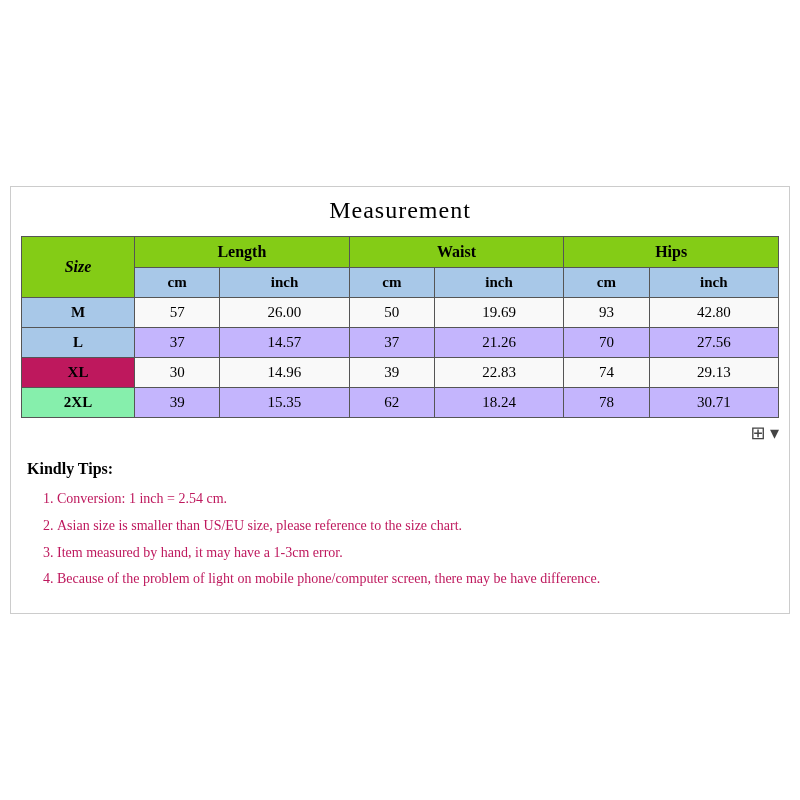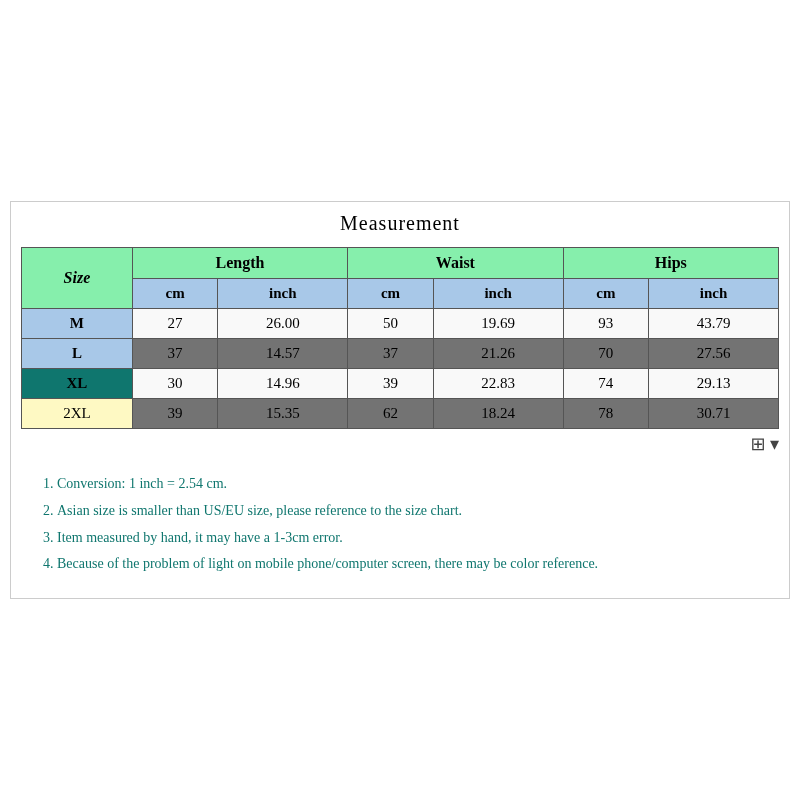--- a/index.html
+++ b/index.html
@@ -17,61 +17,61 @@
 
     .container {
       width: 780px;
       background: #fff;
       border: 1px solid #ccc;
       padding: 10px 10px 20px 10px;
     }
 
     .page-title {
       text-align: center;
-      font-size: 20px;
+      font-size: 24px;
       font-weight: normal;
       margin-bottom: 12px;
       letter-spacing: 1px;
     }
 
     .measurement-table {
       width: 100%;
       border-collapse: collapse;
       border: 1px solid #555;
     }
 
     .measurement-table th,
     .measurement-table td {
       border: 1px solid #555;
       text-align: center;
       padding: 6px 4px;
     }
 
     .header-row-top th {
-      background-color: #86efac;
+      background-color: #84cc16;
       font-size: 16px;
       font-weight: bold;
     }
 
     .header-row-sub th {
       background-color: #a8c8e8;
       font-size: 15px;
       font-weight: bold;
       text-align: center;
     }
 
     .size-header {
       background-color: #a8c8e8;
       font-size: 16px;
       font-weight: bold;
       font-style: italic;
     }
 
     .data-row td {
-      background-color: #737373;
+      background-color: #c4b5fd;
       font-size: 15px;
     }
 
     .data-row:nth-child(odd) td {
       background-color: #f9f9f9;
     }
 
     .tips-section {
       margin-top: 16px;
       padding: 0 6px;
@@ -84,21 +84,21 @@
     }
 
     .tips-list {
       list-style: decimal;
       padding-left: 30px;
       font-size: 14px;
       line-height: 1.9;
     }
 
     .tips-list li {
-      color: #0f766e;
+      color: #be185d;
     }
 
     .icon-area {
       text-align: right;
       font-size: 18px;
       margin-top: 4px;
       margin-bottom: 2px;
       color: #444;
     }
   </style>
@@ -122,63 +122,64 @@
         <th>inch</th>
         <th>cm</th>
         <th>inch</th>
         <th>cm</th>
         <th>inch</th>
       </tr>
     </thead>
     <tbody id="table-body">
     <tr class="data-row">
       <td style="font-weight:bold;background-color:#a8c8e8;">M</td>
-      <td>27</td>
+      <td>57</td>
       <td>26.00</td>
       <td>50</td>
       <td>19.69</td>
       <td>93</td>
-      <td>43.79</td>
+      <td>42.80</td>
     </tr>
         <tr class="data-row">
       <td style="font-weight:bold;background-color:#a8c8e8;">L</td>
       <td>37</td>
       <td>14.57</td>
       <td>37</td>
       <td>21.26</td>
       <td>70</td>
       <td>27.56</td>
     </tr>
         <tr class="data-row">
-      <td style="font-weight:bold;background-color:#0f766e;">XL</td>
+      <td style="font-weight:bold;background-color:#be185d;">XL</td>
       <td>30</td>
       <td>14.96</td>
       <td>39</td>
       <td>22.83</td>
       <td>74</td>
       <td>29.13</td>
     </tr>
         <tr class="data-row">
-      <td style="font-weight:normal;background-color:#fef9c3;">2XL</td>
+      <td style="font-weight:bold;background-color:#86efac;">2XL</td>
       <td>39</td>
       <td>15.35</td>
       <td>62</td>
       <td>18.24</td>
       <td>78</td>
       <td>30.71</td>
     </tr>
       </tbody>
   </table>
 
   <div class="icon-area">
     <span>⊞ ▾</span>
   </div>
 
   <div class="tips-section">
+    <div class="kindly-tips-title">Kindly Tips:</div>
     <ol class="tips-list" id="tips-list">
     <li>Conversion: 1 inch = 2.54 cm.</li>
         <li>Asian size is smaller than US/EU size, please reference to the size chart.</li>
         <li>Item measured by hand, it may have a 1-3cm error.</li>
-        <li>Because of the problem of light on mobile phone/computer screen, there may be color reference.</li>
+        <li>Because of the problem of light on mobile phone/computer screen, there may be have difference.</li>
       </ol>
   </div>
 
 </div>
 
 </body></html>

